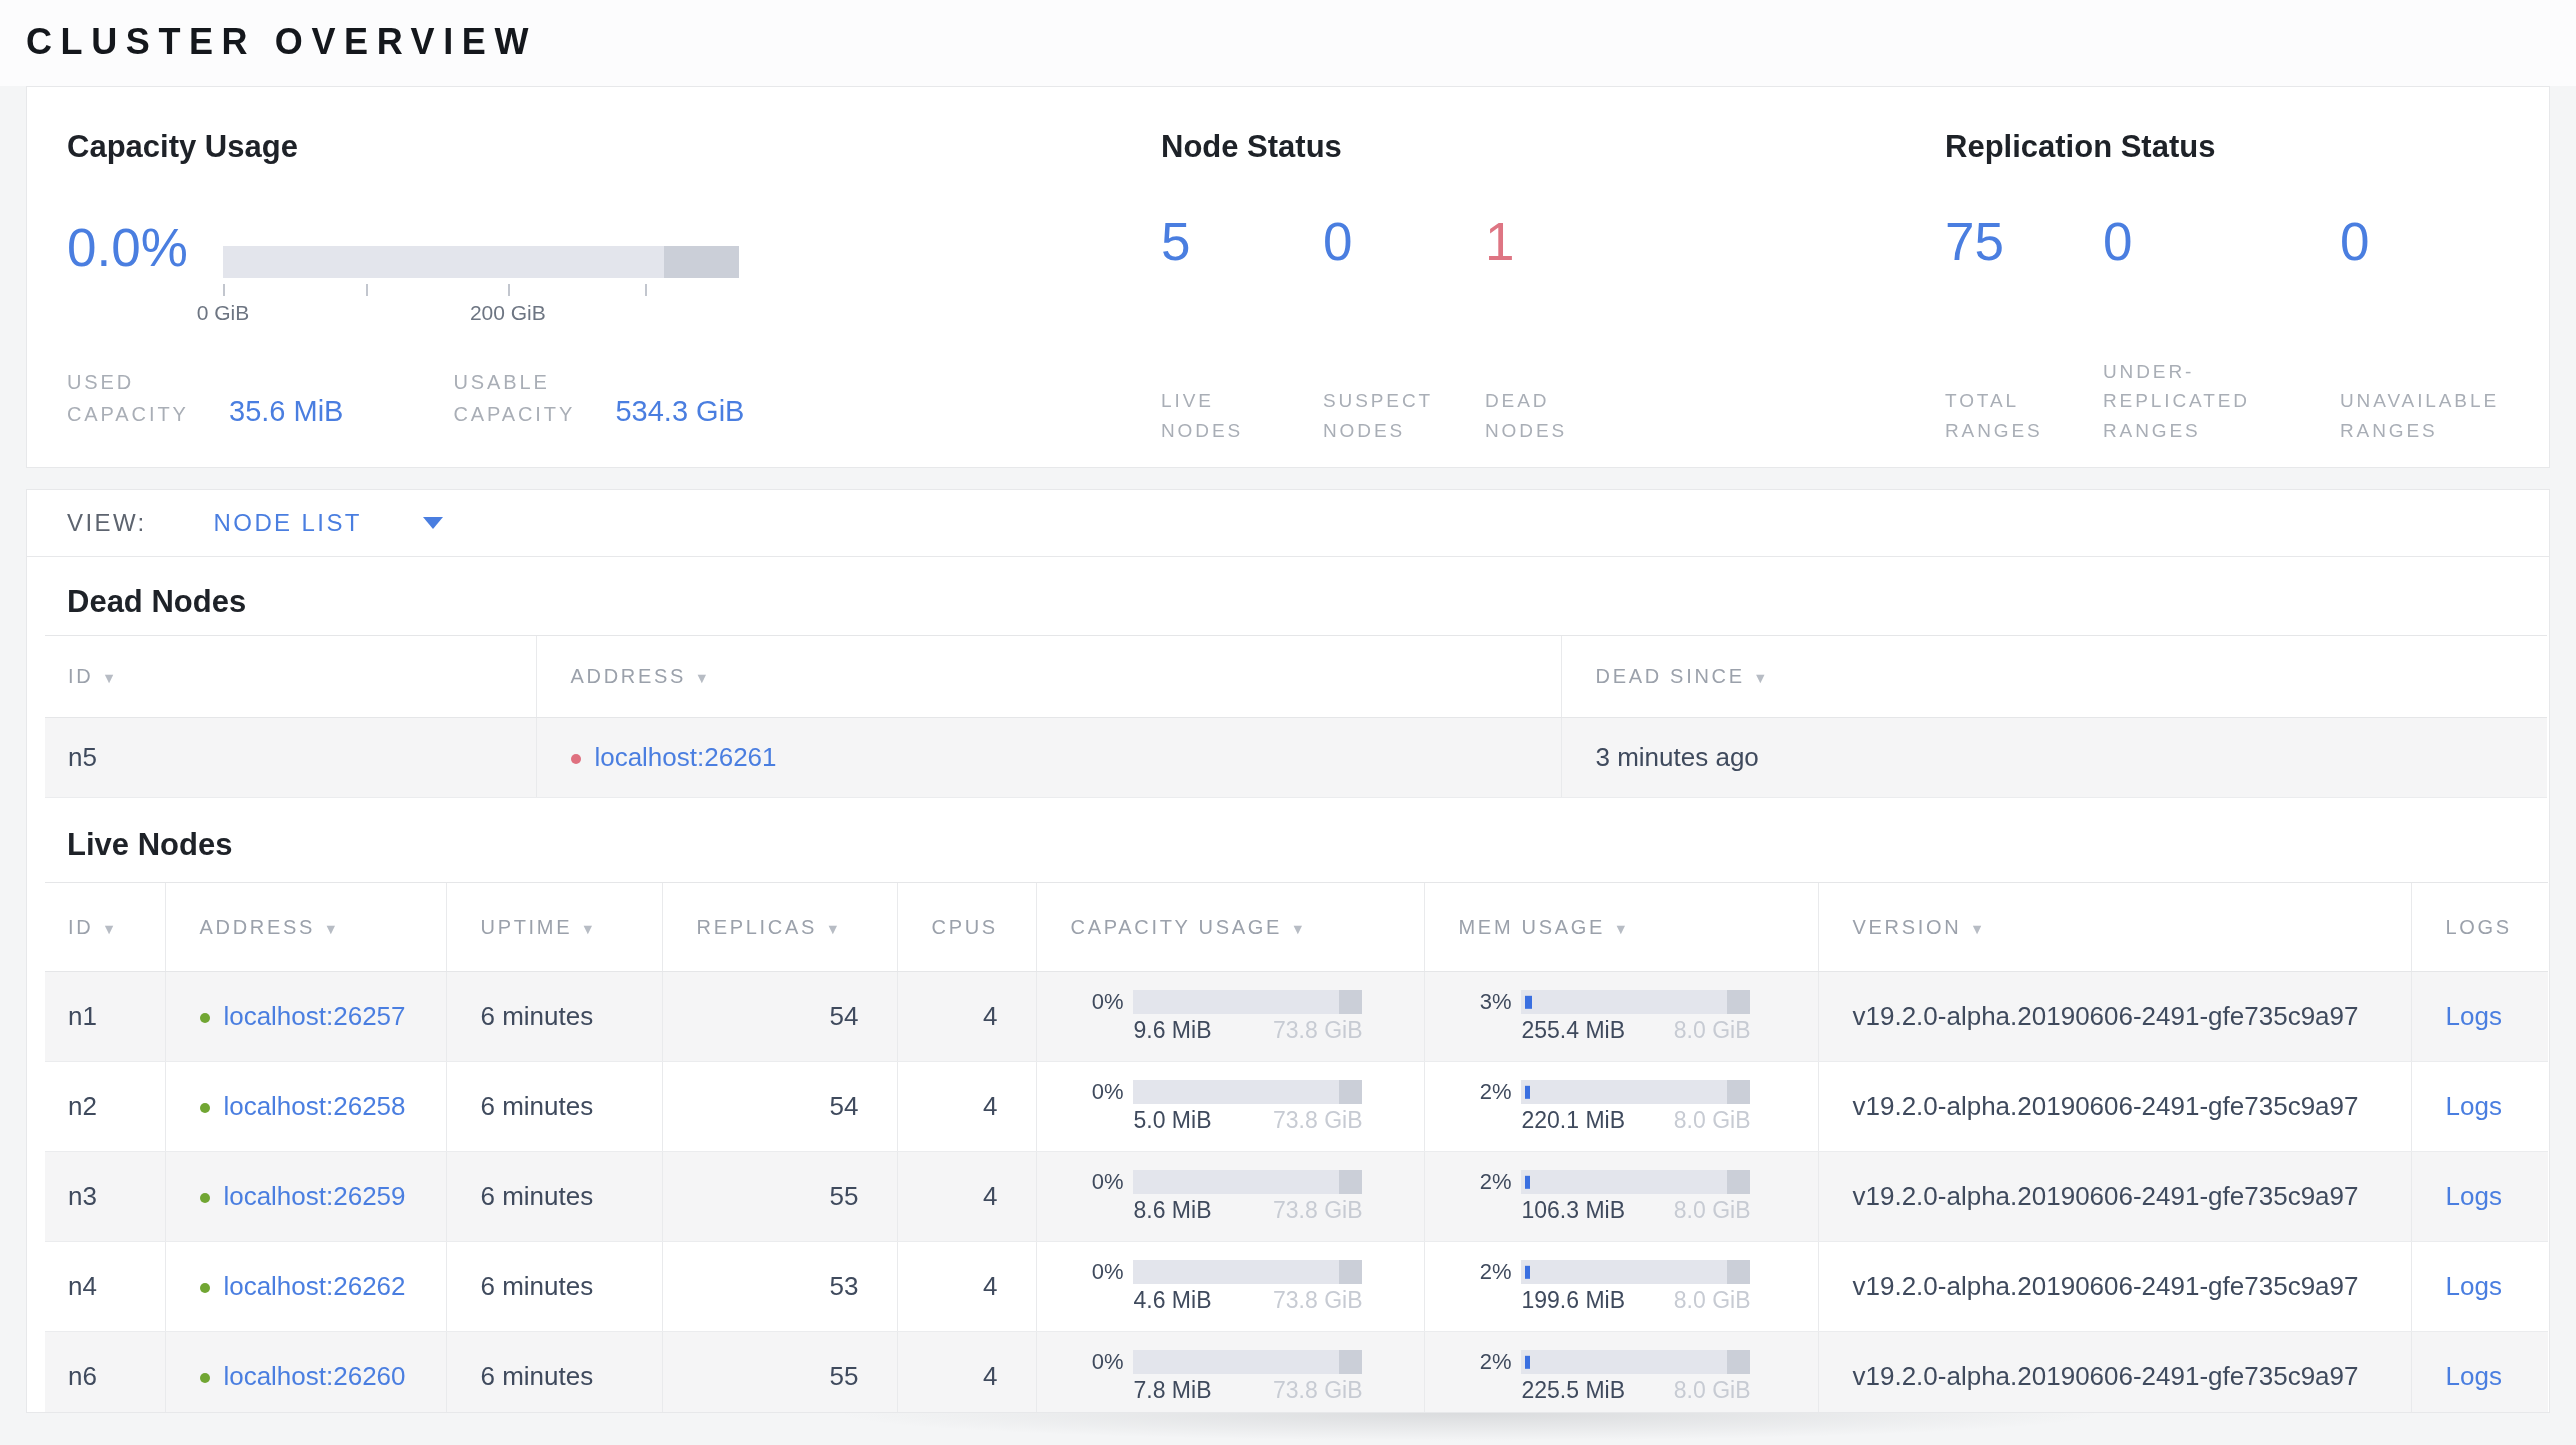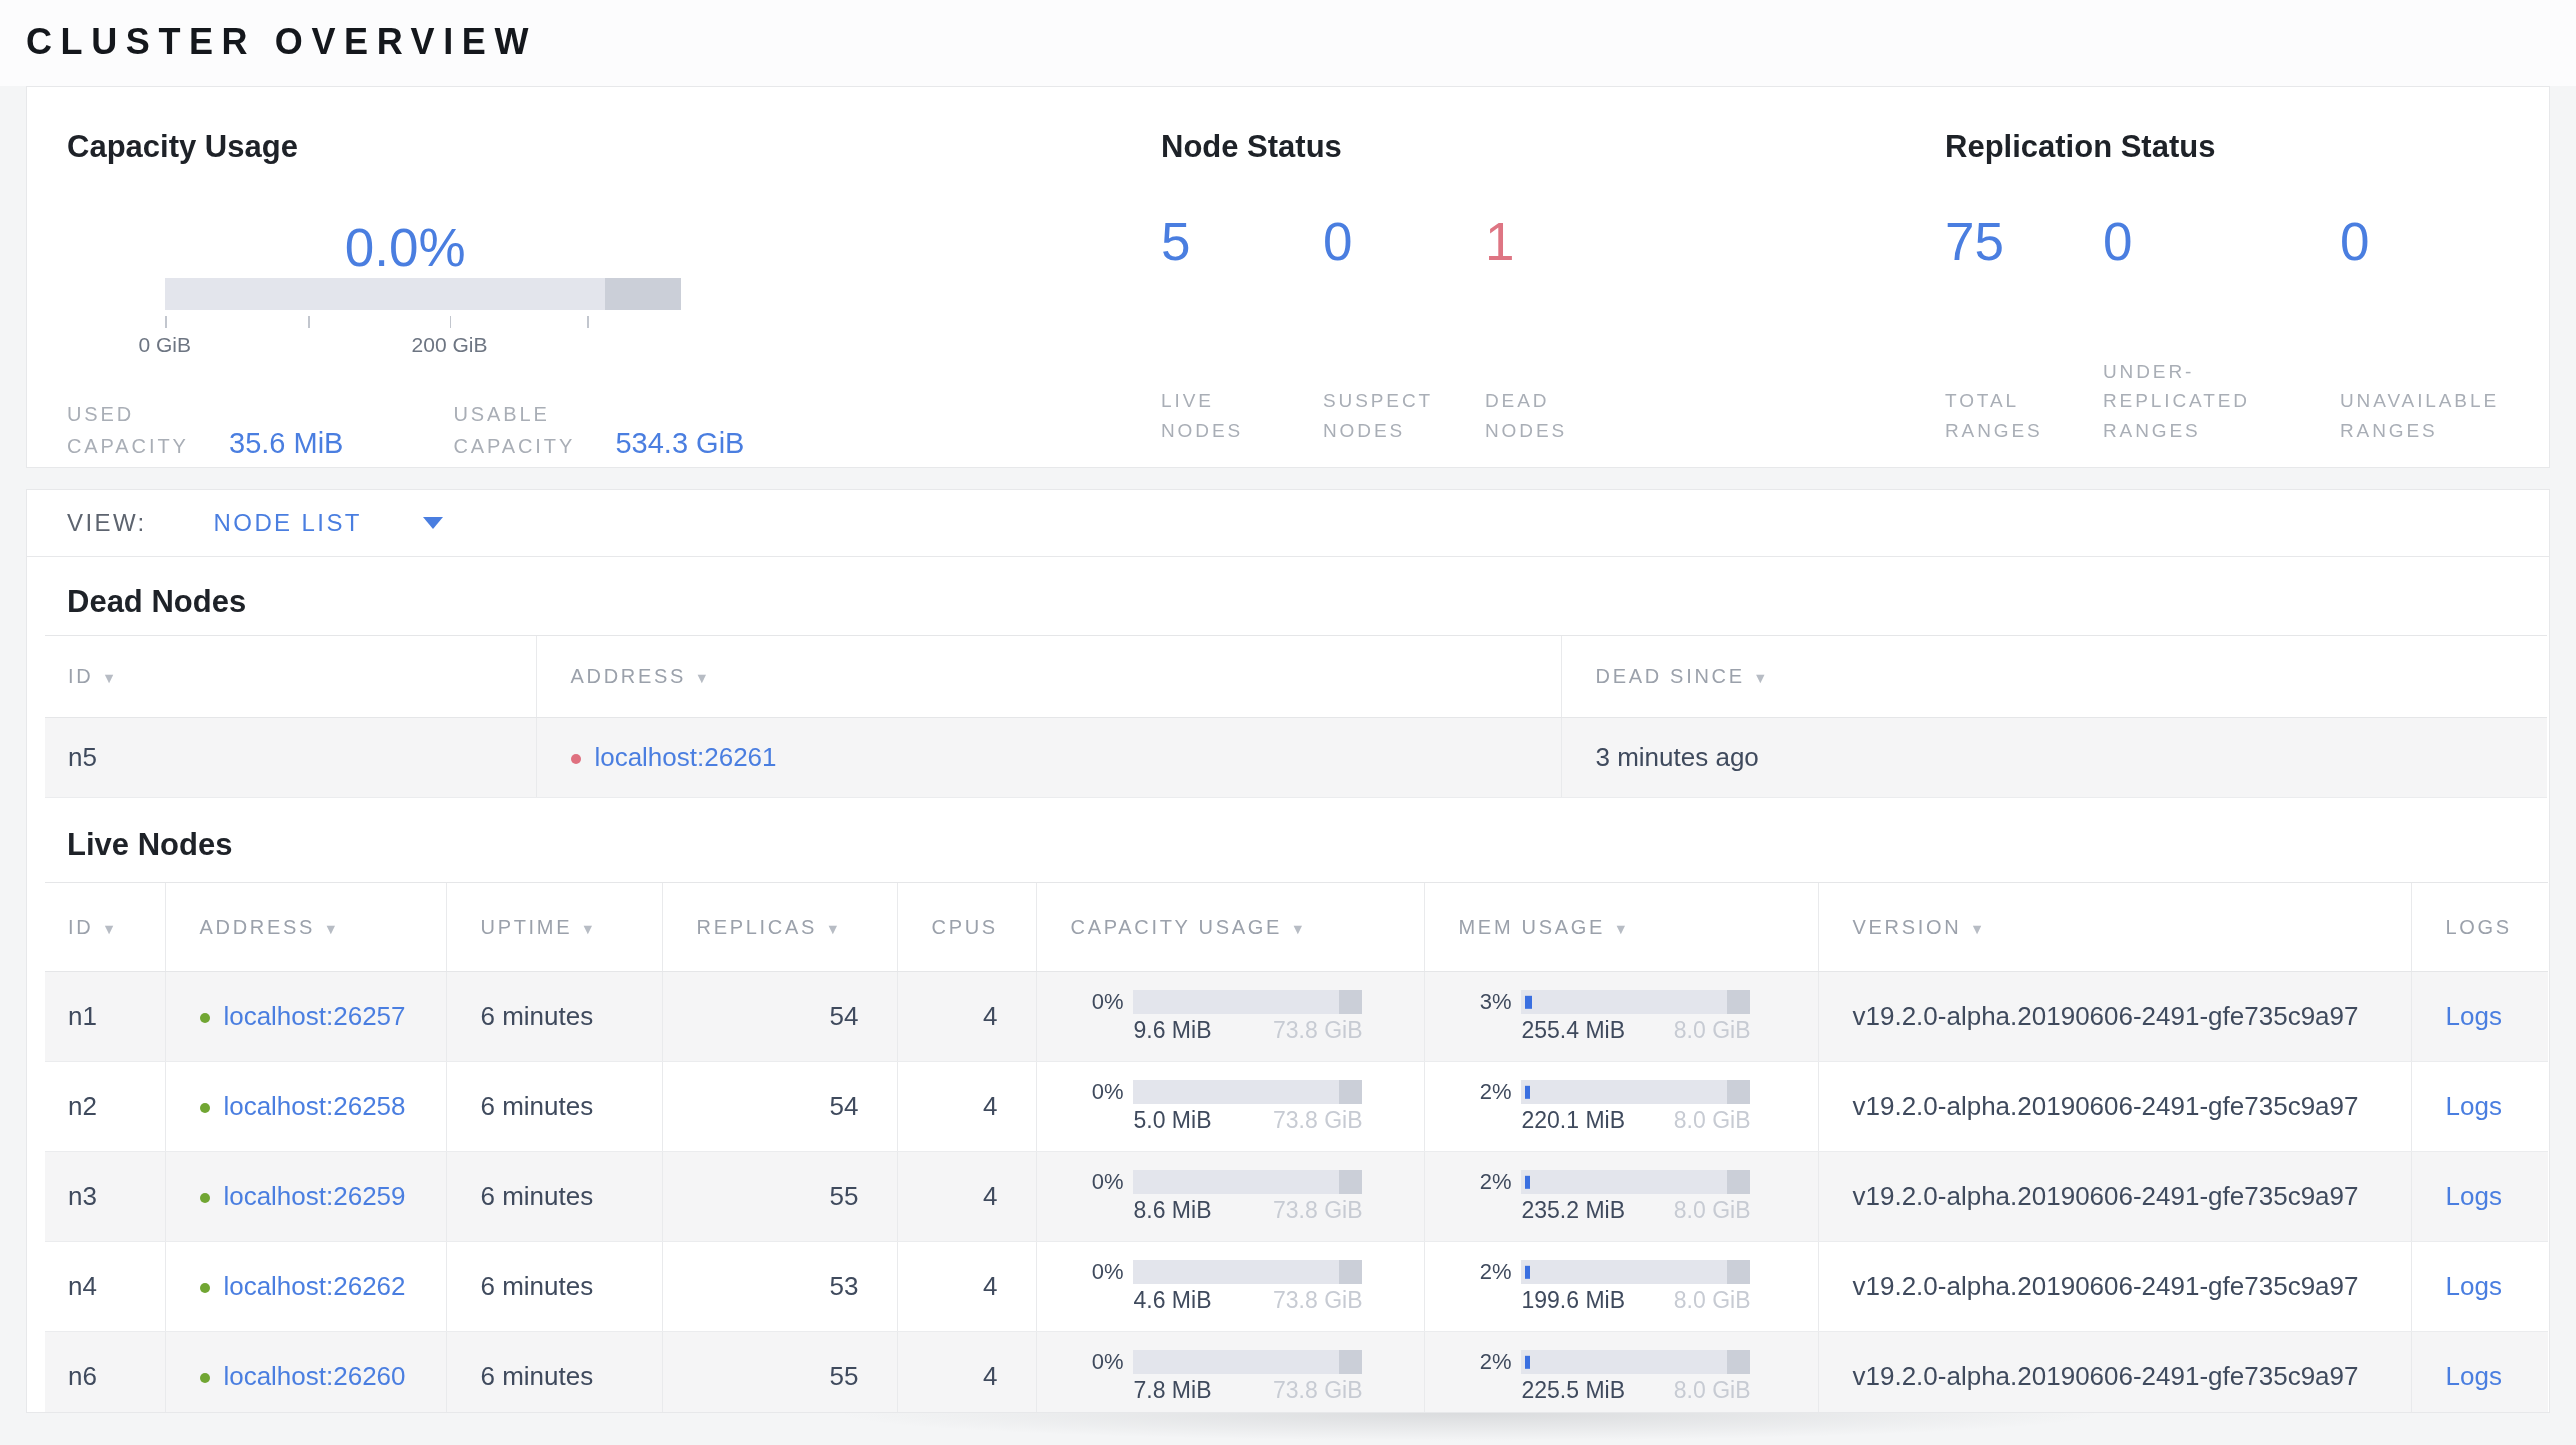--- a/index.html
+++ b/index.html
@@ -33,21 +33,21 @@
   
   .summary-panel{
     position:absolute;left:26px;top:86px;width:2524px;height:382px;
     background:#ffffff;border:1.9px solid var(--panel-border);
   }
   .sum-col{position:absolute;top:0;}
   .col-capacity{left:40px;}
   .col-nodes{left:1134px;}
   .col-replication{left:1918px;}
   .sum-col h2{margin-top:42px;font-size:31px;font-weight:600;color:var(--heading);}
-  .cap-row{margin-top:52px;display:flex;align-items:center;flex-direction:column;}
+  .cap-row{margin-top:52px;display:flex;align-items:flex-end;}
   .cap-percent{font-size:53px;color:var(--accent-blue);width:122px;}
   .cap-chart{position:relative;width:516px;height:32px;margin-left:34px;}
   .cap-bar{position:absolute;inset:0;background:var(--bar-track);}
   .cap-bar-dark{position:absolute;right:0;top:0;height:100%;width:14.6%;background:var(--bar-dark);}
   .cap-tick{position:absolute;top:38px;width:1.9px;height:12.4px;background:#c2c6ce;}
   .cap-tick-label{position:absolute;top:55px;transform:translateX(-50%);font-size:21px;color:#6d7582;white-space:nowrap;}
   .cap-metrics{margin-top:88px;display:flex;}
   .cap-metric{display:flex;align-items:flex-end;}
   .cap-metric:first-child{margin-right:110px;}
   .cap-metric-label{width:162px;font-size:20px;letter-spacing:2.9px;color:var(--label-gray);line-height:1.6;}
@@ -348,21 +348,21 @@
           </td>
           <td>
             <div class="mini">
               <span class="mini-pct">2%</span>
               <div class="mini-bar">
                 <div class="mini-dark"></div>
                 <div class="mini-fill" style="width: 5.7px;"></div>
               </div>
             </div>
             <div class="mini-vals">
-              <span class="mini-used">235.2 MiB</span>
+              <span class="mini-used">106.3 MiB</span>
               <span class="mini-total">8.0 GiB</span>
             </div>
           </td>
           <td>v19.2.0-alpha.20190606-2491-gfe735c9a97</td>
           <td><a class="logs-link" href="#">Logs</a></td>
         </tr>
         <tr>
           <td>n4</td>
           <td><span class="status-dot live"></span><a class="node-link" href="#">localhost:26262</a></td>
           <td>6 minutes</td>

